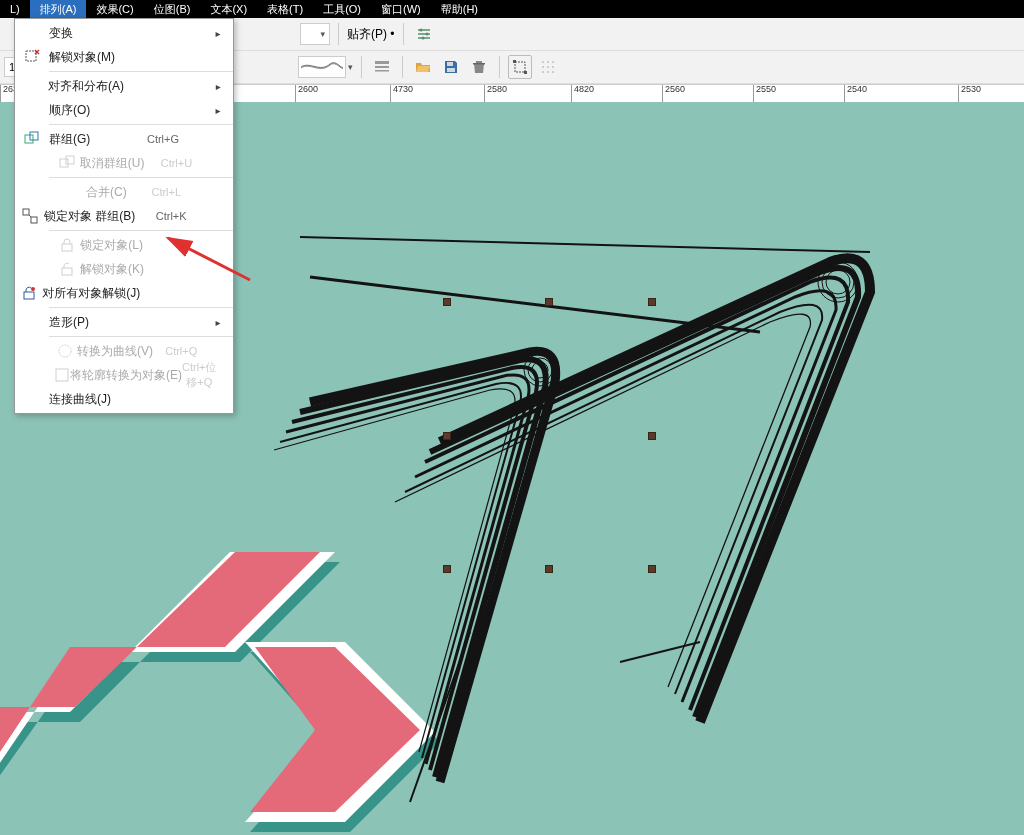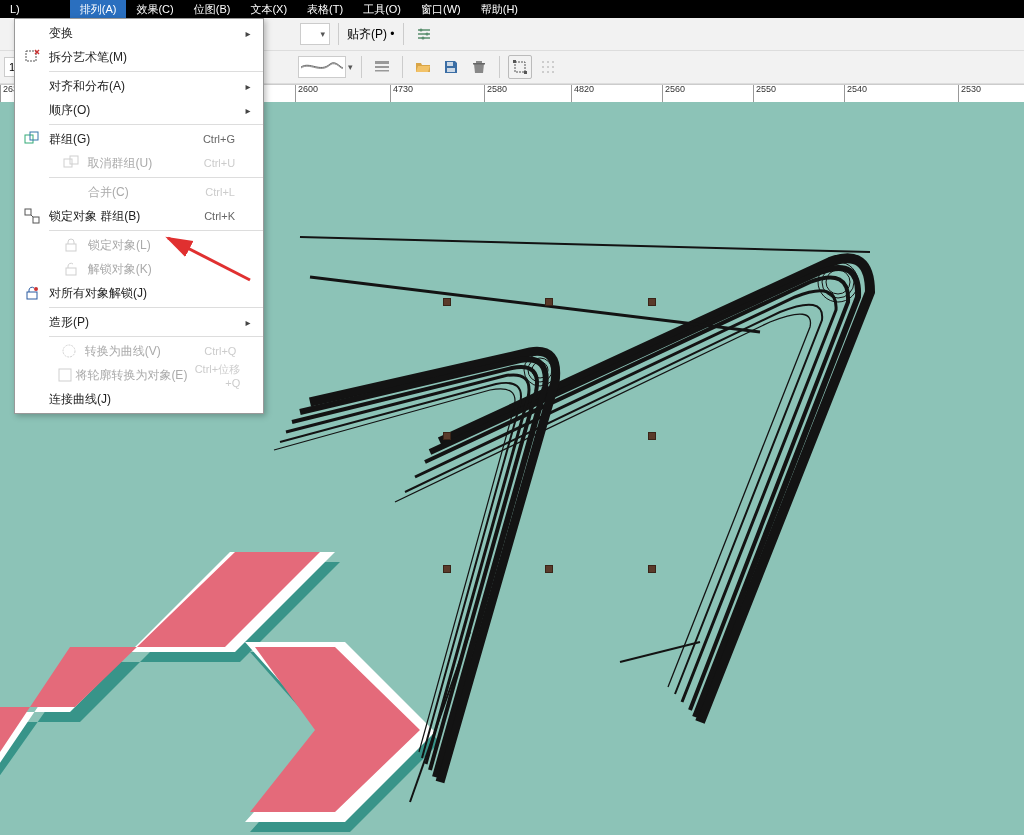--- a/index.html
+++ b/index.html
@@ -1,47 +1,47 @@
 <!DOCTYPE html>
 <html><head>
 <meta charset="utf-8">
 <style>
   * { box-sizing: border-box; margin: 0; padding: 0; font-family: "Microsoft YaHei", sans-serif; }
   body { width: 1024px; height: 835px; overflow: hidden; background: #fff; position: relative; }
 
   
   .menubar { background: #000; color: #fff; height: 18px; display: flex; align-items: center; font-size: 11px; padding-left: 0px; }
   .menubar .mitem { padding: 2px 10px; white-space: nowrap; }
-  .menubar .mitem.active { background: #2a6fbf; margin-left: 40px; }
+  .menubar .mitem.active { background: #2a6fbf; }
 
   
   .toolbars { background: #f2f2f2; border-bottom: 1px solid #ccc; }
   .tb-row { height: 33px; display: flex; align-items: center; padding: 2px 4px; gap: 4px; border-bottom: 1px solid #ddd; }
   .tb-input { width: 40px; height: 20px; border: 1px solid #ccc; background: #fff; font-size: 11px; padding: 1px 4px; }
   .tb-combo { height: 22px; border: 1px solid #ccc; background: #fff; display: inline-flex; align-items: center; font-size: 11px; padding: 0 4px; }
   .tb-combo .arrow { margin-left: 4px; font-size: 9px; color: #555; }
   .tb-sep { width: 1px; height: 22px; background: #ccc; margin: 0 4px; }
   .tb-btn { width: 24px; height: 24px; display: inline-flex; align-items: center; justify-content: center; border-radius: 2px; }
   .tb-icon { width: 16px; height: 16px; }
 
   
   .ruler { height: 18px; background: #fff; border-bottom: 1px solid #999; position: relative; font-size: 9px; color: #333; overflow: hidden; }
   .ruler .tick { position: absolute; top: 0; height: 18px; border-left: 1px solid #999; padding-left: 2px; line-height: 10px; }
   .ruler .tick span { position: relative; top: -1px; }
 
   
   .canvas { position: absolute; top: 102px; left: 0; right: 0; bottom: 0; background: #8cc3b7; overflow: hidden; }
 
   
-  .dropdown { position: absolute; top: 18px; left: 14px; width: 250px; background: #fff; border: 1px solid #999; box-shadow: 2px 2px 6px rgba(0,0,0,0.25); z-index: 100; padding: 2px 0; }
+  .dropdown { position: absolute; top: 18px; left: 14px; width: 220px; background: #fff; border: 1px solid #999; box-shadow: 2px 2px 6px rgba(0,0,0,0.25); z-index: 100; padding: 2px 0; }
   .dd-item { display: flex; align-items: center; height: 24px; font-size: 12px; color: #222; padding: 0 8px 0 0; }
   .dd-item.disabled { color: #aaa; padding-left: 39px; }
   .dd-icon { width: 34px; display: flex; justify-content: center; align-items: center; }
   .dd-label { flex: 1; white-space: nowrap; }
-  .dd-short { width: 90px; text-align: right; color: #666; font-size: 11px; padding-right: 6px; }
+  .dd-short { width: 90px; text-align: center; color: #666; font-size: 11px; padding-right: 6px; }
   .dd-item.disabled .dd-short { color: #ccc; }
   .dd-arrow { width: 14px; text-align: center; font-size: 10px; color: #444; }
   .dd-sep { height: 1px; background: #ddd; margin: 2px 0 2px 34px; }
 
   
   .red-arrow { position: absolute; z-index: 200; pointer-events: none; }
 
   
   .artwork { position: absolute; inset: 0; }
   
@@ -225,21 +225,21 @@
     <span class="dd-arrow">▸</span>
   </div>
   <div class="dd-item">
     <span class="dd-icon">
         <svg width="16" height="16">
           <rect x="2" y="2" width="10" height="10" fill="none" stroke="#555" stroke-dasharray="2 1"></rect>
           <line x1="11" y1="1" x2="15" y2="5" stroke="#c33" stroke-width="1.5"></line>
           <line x1="15" y1="1" x2="11" y2="5" stroke="#c33" stroke-width="1.5"></line>
         </svg>
       </span>
-    <span class="dd-label">拆分艺术笔(M)</span>
+    <span class="dd-label">解锁对象(M)</span>
     <span class="dd-short"></span>
       <span class="dd-arrow"></span>
   </div>
   <div class="dd-sep"></div>
   <div class="dd-item">
     <span class="dd-icon"></span>
     <span class="dd-label">对齐和分布(A)</span>
     <span class="dd-short"></span>
       <span class="dd-arrow">▸</span>
   </div>

